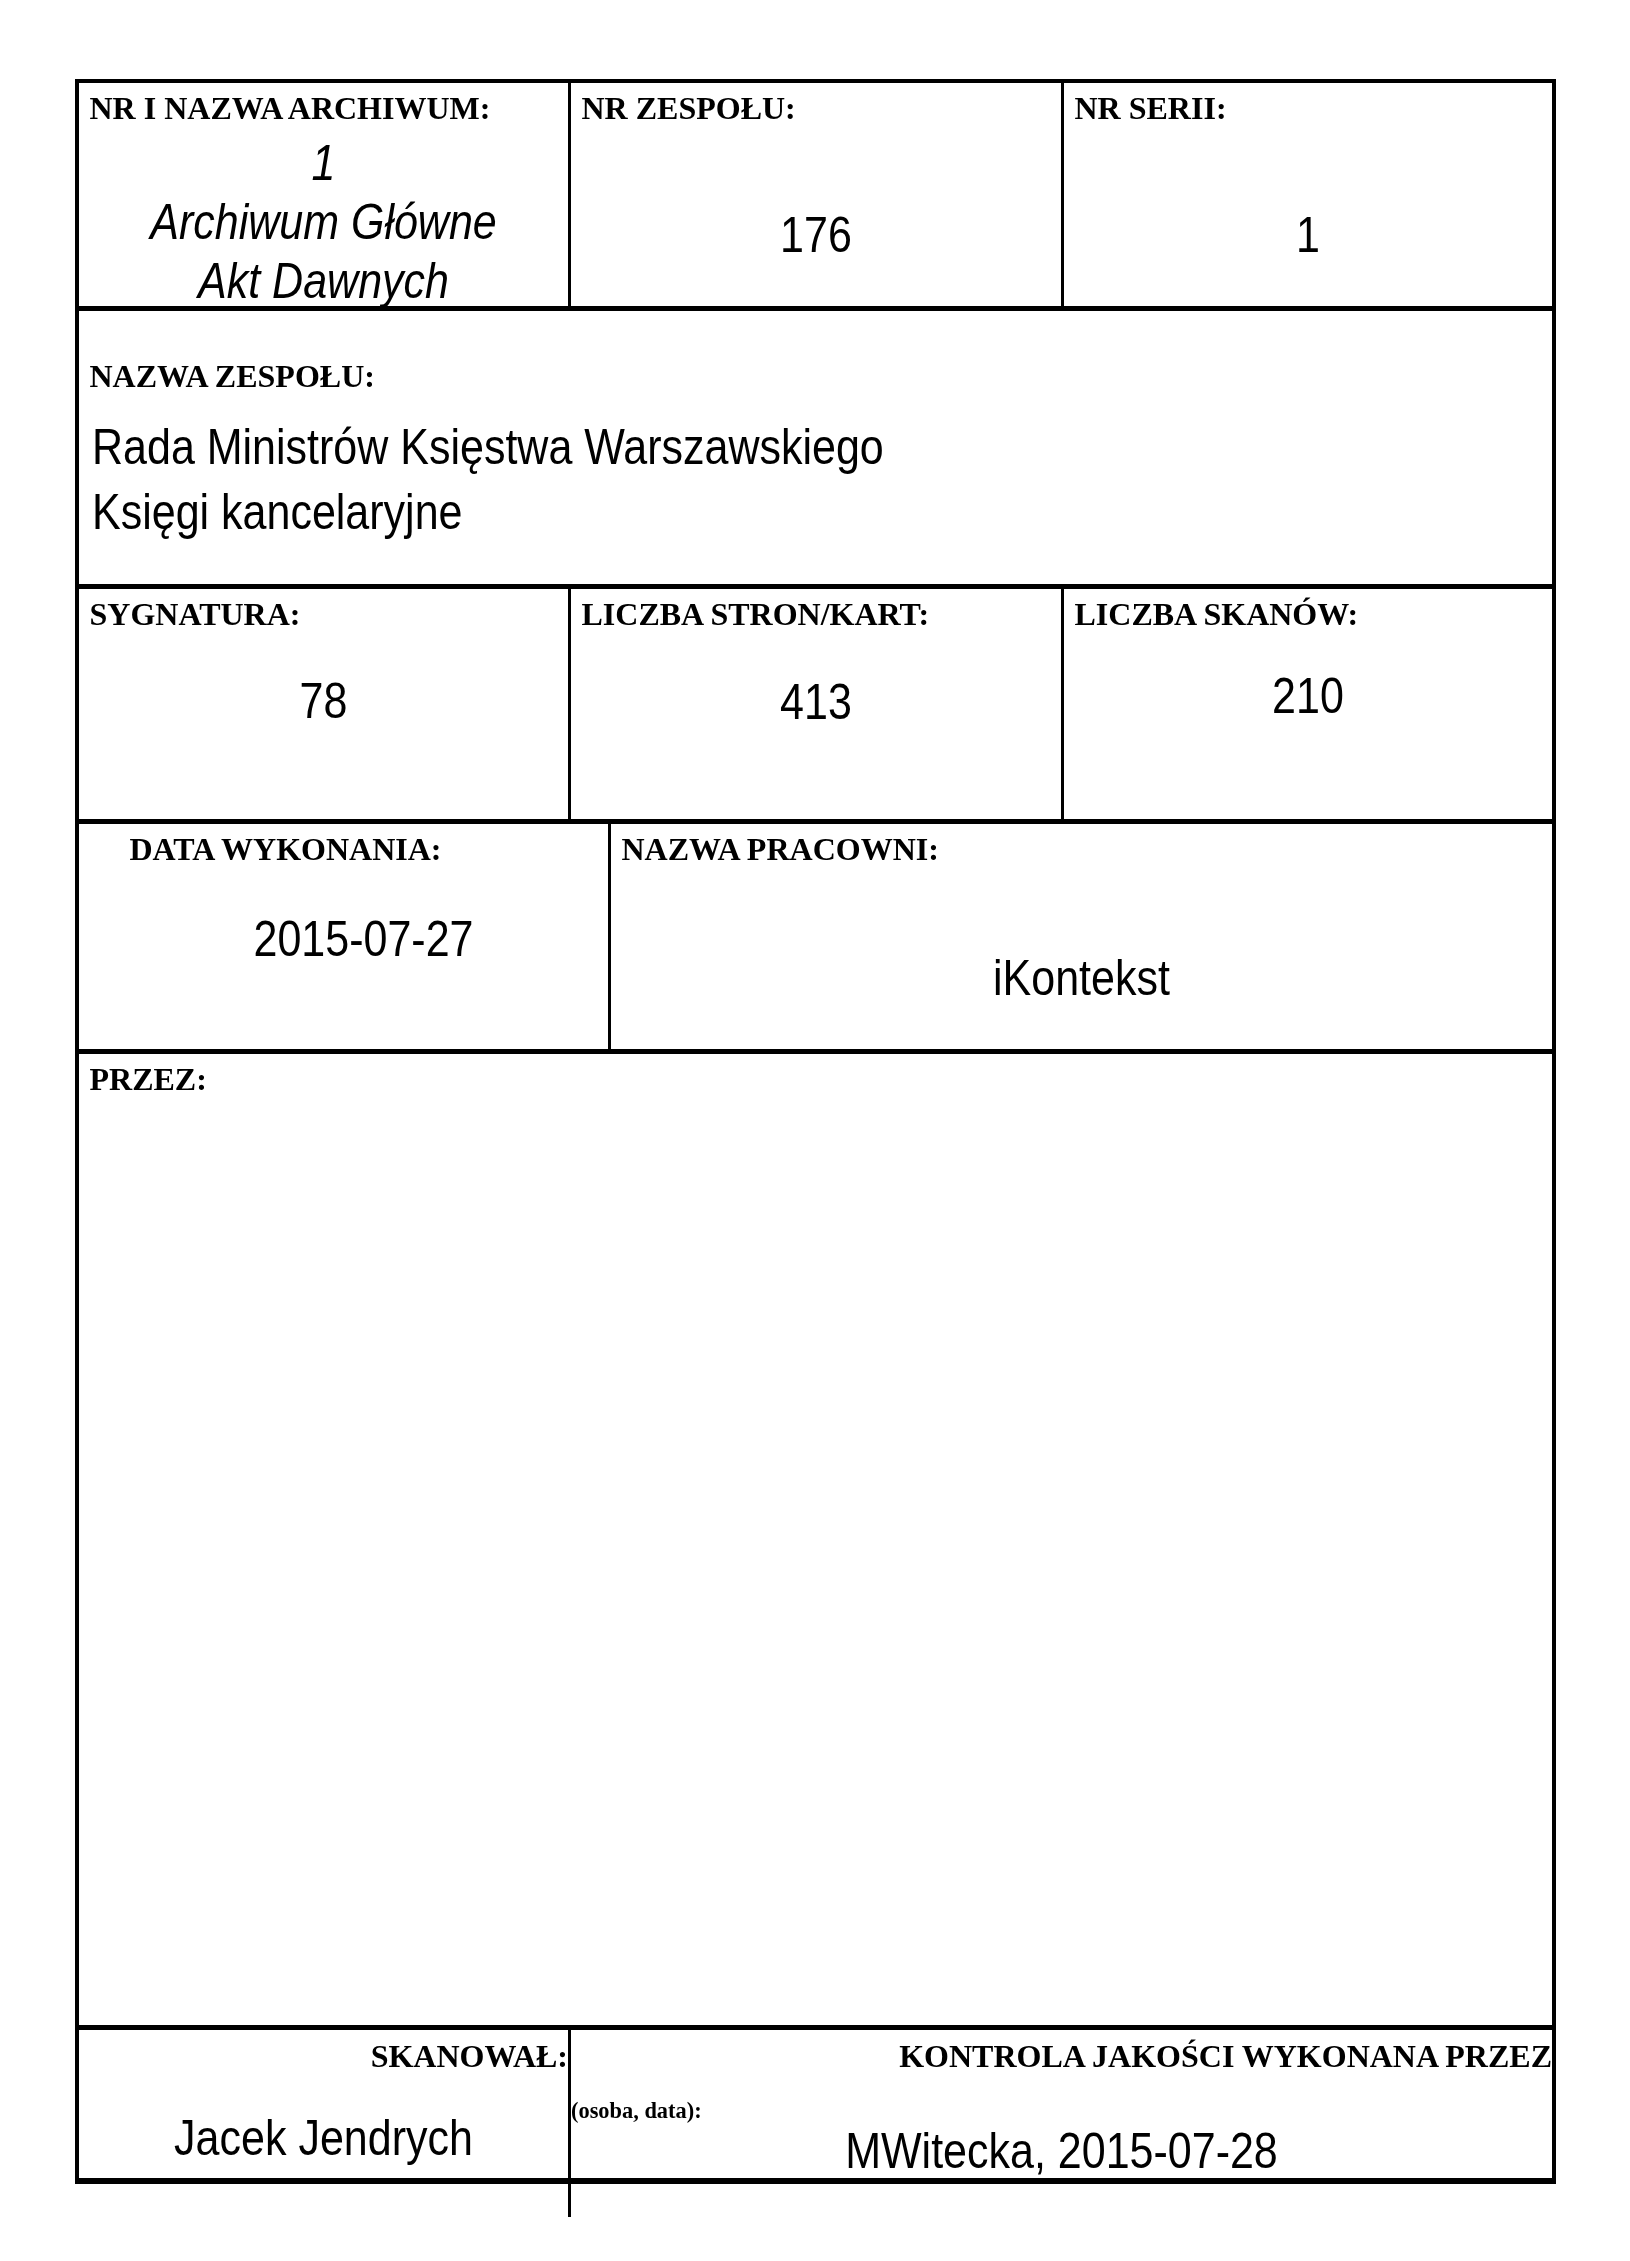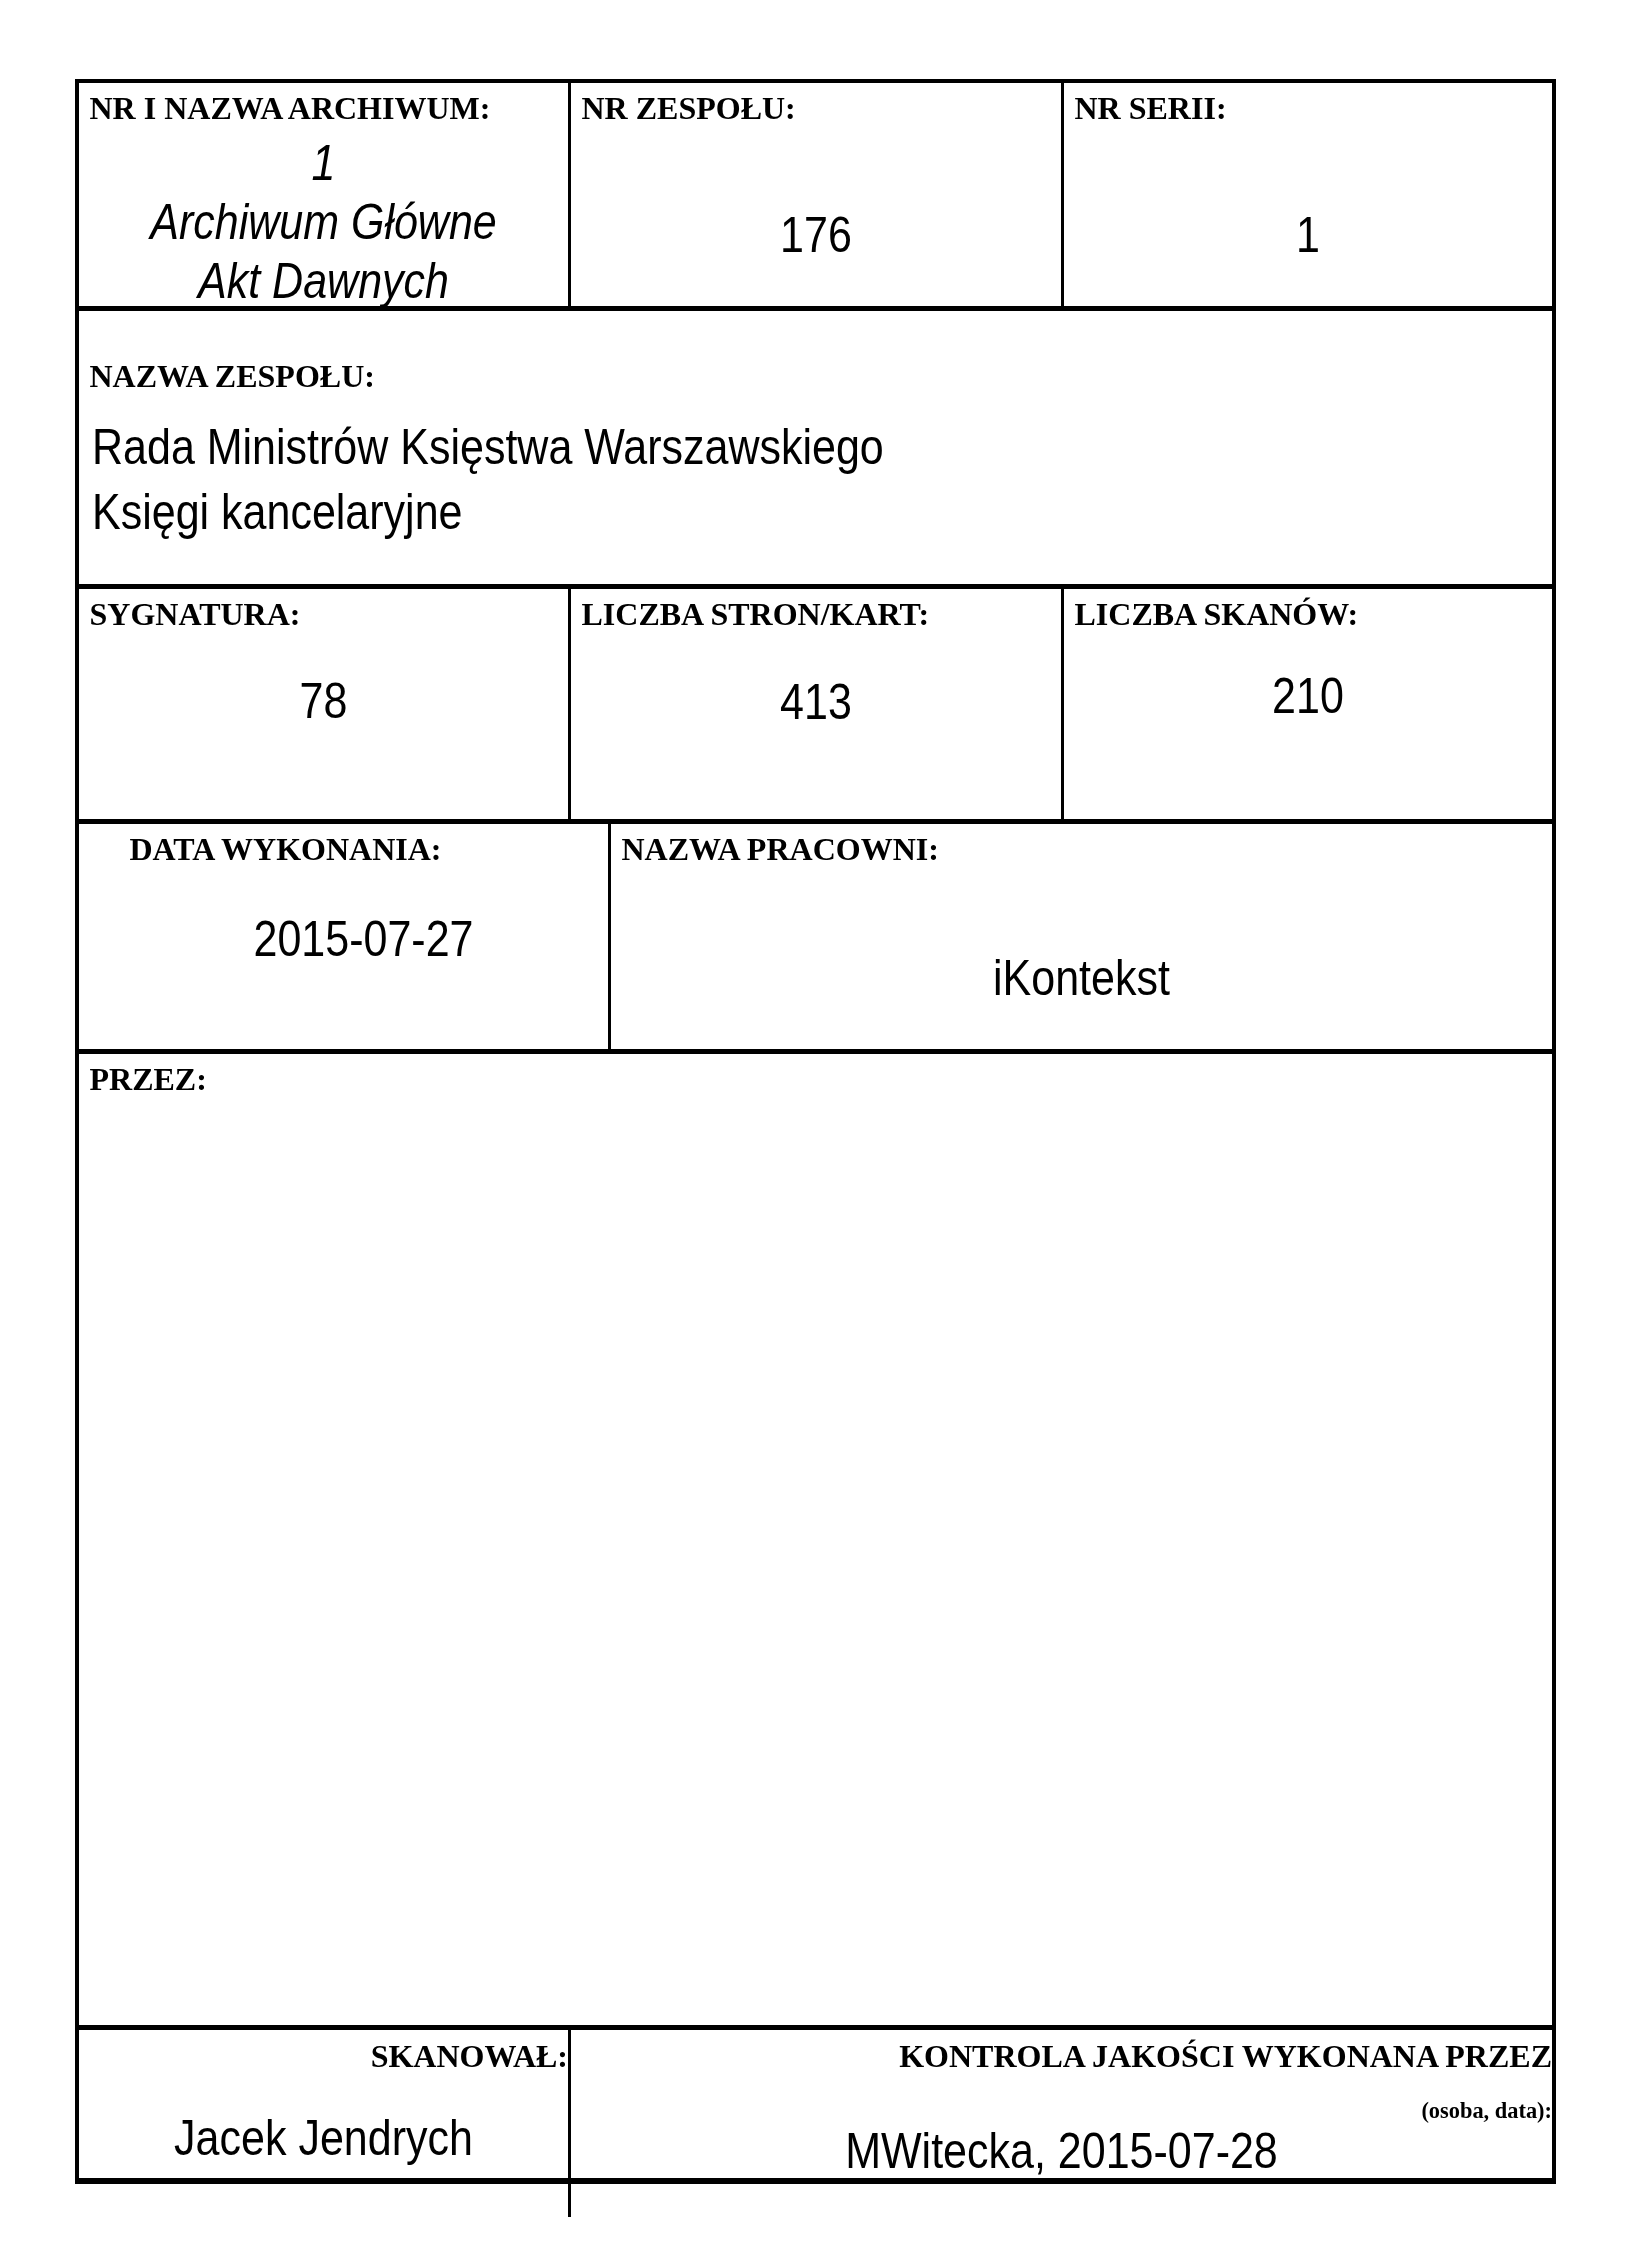--- a/index.html
+++ b/index.html
@@ -37,21 +37,21 @@
   .r6 { height:187px; }
 
   .lbl {
     position:absolute; top:8px; left:10.5px;
     font-family:"Liberation Serif", serif;
     font-weight:bold; font-size:32px; line-height:1.1;
     white-space:nowrap;
   }
   .lbl.center { left:0; right:0; text-align:right; }
   .sublbl {
-    position:absolute; left:0; right:0; text-align:right;
+    position:absolute; left:0; right:0; text-align:left;
     font-family:"Liberation Serif", serif;
     font-weight:bold; font-size:22.4px; white-space:nowrap;
   }
   .val {
     position:absolute; left:0; right:0; text-align:center;
     font-size:50px; line-height:1.15; white-space:nowrap;
     transform:scaleX(0.86); transform-origin:center top;
   }
   .val.left {
     left:13px; right:auto; text-align:left;

